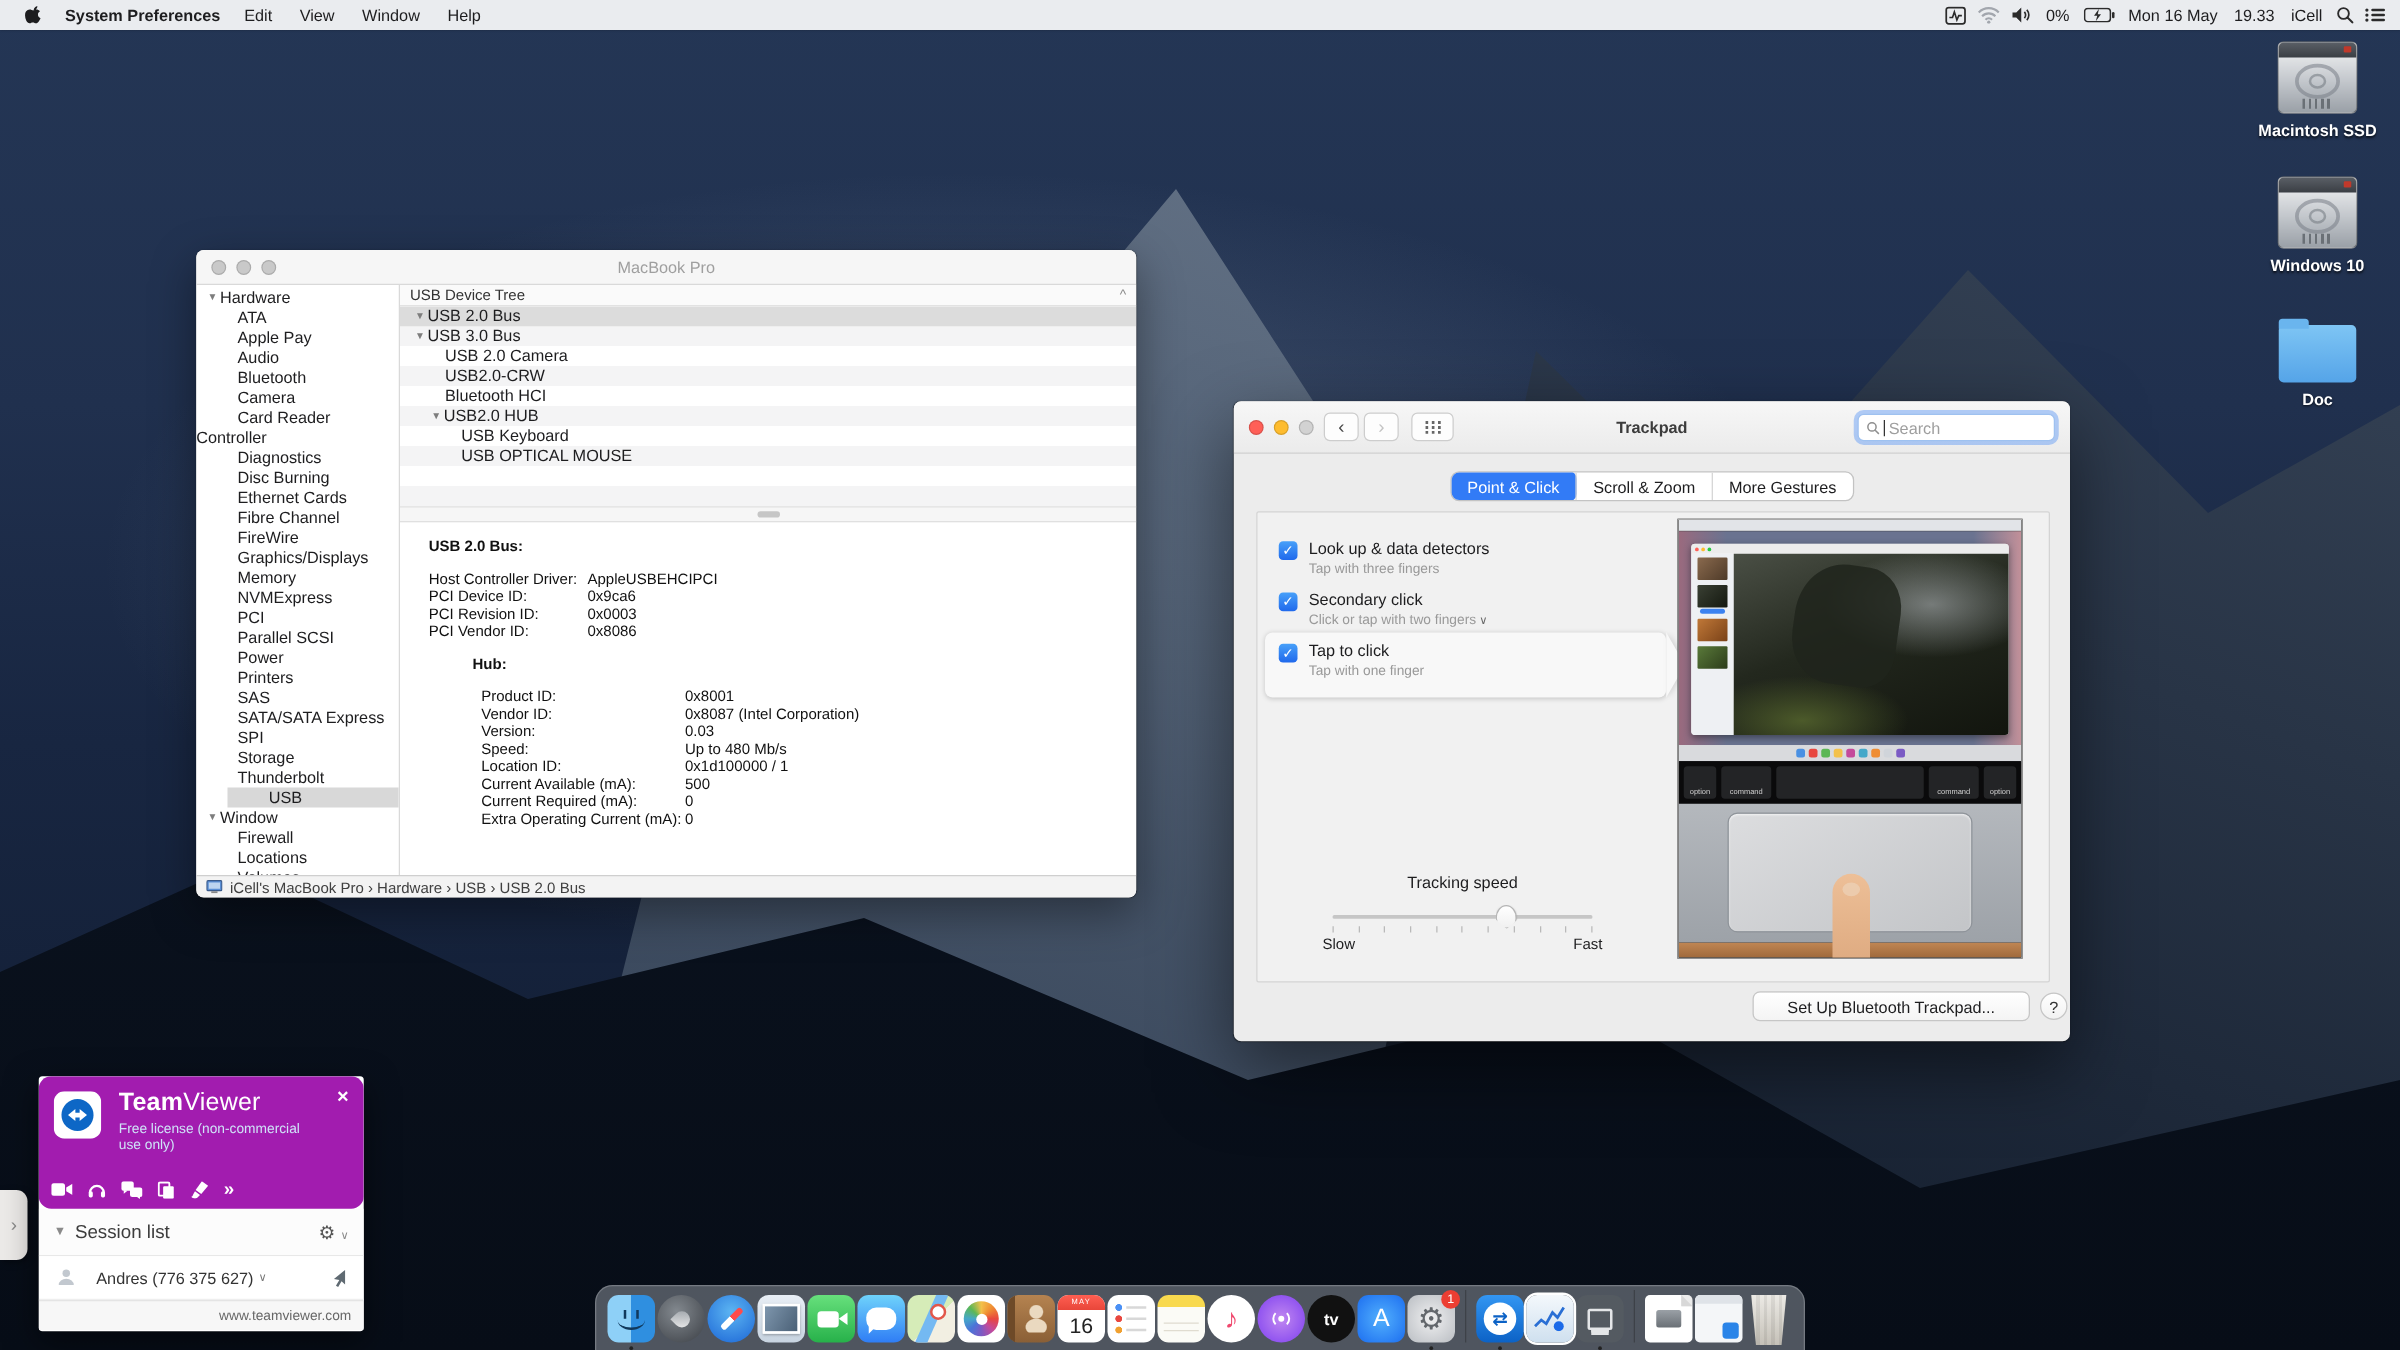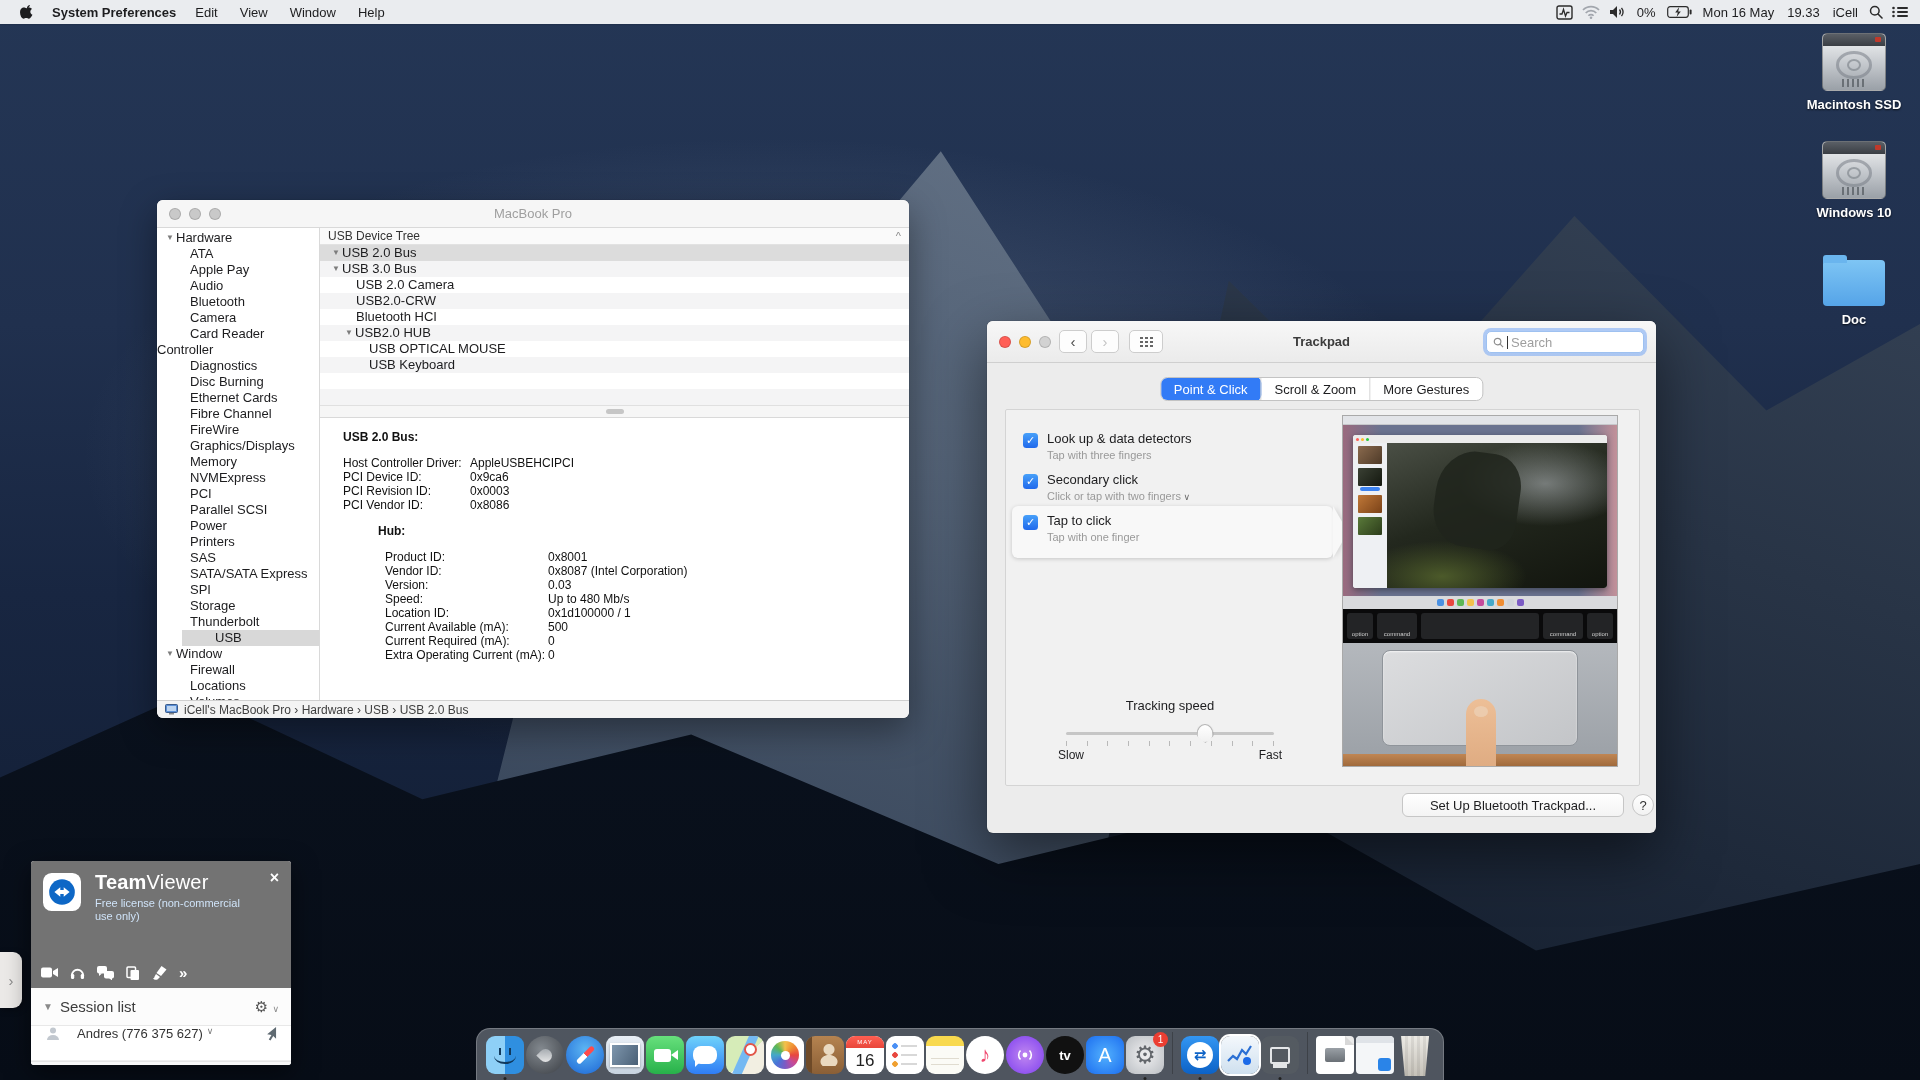--- a/index.html
+++ b/index.html
@@ -149,35 +149,35 @@
     box-shadow:inset 0 1px 2px rgba(255,255,255,.7); }
   .v-finger { position:absolute; left:45%; top:50%; width:30px; height:112px; z-index:2;
     background:linear-gradient(180deg,#edbf97,#d69f74); border-radius:15px 15px 8px 8px; }
   .v-finger::before { content:''; position:absolute; left:50%; transform:translateX(-50%); top:7px; width:14px; height:11px;
     background:#ecd0b4; border-radius:50%; opacity:.8; }
   .v-wood { height:12px; background:linear-gradient(#c08653,#a06a3c); flex:none; }
 
   
   #tv-panel { position:absolute; left:31px; top:861px; width:260px; height:204px; border-radius:3px; overflow:hidden;
     background:#fff; box-shadow:0 8px 26px rgba(0,0,0,.5); font-size:13px; }
-  .tv-head { height:127px; background:#737373; position:relative; color:#fff; }
+  .tv-head { height:106px; background:#a21caf; position:relative; color:#fff;border-radius:10px; }
   .tv-logo { position:absolute; left:12px; top:12px; }
   .tv-title { position:absolute; left:64px; top:10px; font-size:20px; letter-spacing:.2px; }
   .tv-title b { font-weight:bold; }
   .tv-close { position:absolute; right:12px; top:8px; font-size:16px; font-weight:bold; color:#fff; }
   .tv-lic { position:absolute; left:64px; top:36px; width:160px; font-size:11px; line-height:13px; color:#cfe3f8; }
   .tv-tools { position:absolute; left:10px; bottom:7px; display:flex; gap:12px; align-items:center; }
   .tv-tools .ti { display:flex; align-items:center; }
   .tv-more { color:#fff; font-size:15px; font-weight:bold; }
   .tv-sess-head { height:38px; display:flex; align-items:center; padding:0 12px; background:#fcfcfc; border-bottom:1px solid #e8e8e8; }
   .tv-sess-head .tri { color:#8a8a8a; font-size:10px; margin-right:7px; }
   .tv-sess-head .name { font-size:15px; color:#3c3c3c; }
   .tv-gear { margin-left:auto; color:#555; font-size:15px; }
   .tv-gear .dd { font-size:9px; color:#888; }
-  .tv-row { height:35px; display:flex; align-items:flex-start; padding:0 14px; background:#fff; border-bottom:1px solid #eee; }
+  .tv-row { height:35px; display:flex; align-items:center; padding:0 14px; background:#fff; border-bottom:1px solid #eee; }
   .tv-row .nm { margin-left:16px; color:#333; font-size:13px; }
   .tv-row .dd { font-size:9px; color:#777; margin-left:4px; }
   .tv-cursor { margin-left:auto; }
   .tv-foot { height:24px; background:#f7f7f7; border-top:1px solid #e4e4e4; display:flex; align-items:center;
     justify-content:flex-end; padding:0 10px; font-size:11px; color:#666; }
   #tv-tab { position:absolute; left:0; top:952px; width:22px; height:56px; background:#eceae8;
     border-radius:0 9px 9px 0; box-shadow:2px 2px 6px rgba(0,0,0,.35); display:flex; align-items:center;
     justify-content:center; color:#8a8a8a; font-size:15px; }
 
   
@@ -520,24 +520,24 @@
             <span class="lbl">USB2.0-CRW</span>
           </div>
           <div class="tr-row" style="padding-left: 36px;">
             <span class="lbl">Bluetooth HCI</span>
           </div>
           <div class="tr-row" style="padding-left: 23px;">
             <span class="disc">▼</span>
             <span class="lbl">USB2.0 HUB</span>
           </div>
           <div class="tr-row" style="padding-left: 49px;">
+            <span class="lbl">USB Keyboard</span>
+          </div>
+          <div class="tr-row" style="padding-left: 49px;">
             <span class="lbl">USB OPTICAL MOUSE</span>
-          </div>
-          <div class="tr-row" style="padding-left: 49px;">
-            <span class="lbl">USB Keyboard</span>
           </div>
         </div>
       <div class="si-split">
           <span class="pill"></span>
         </div>
       <div id="si-details">
         <div class="det-title">USB 2.0 Bus:</div>
         <div id="det-fields">
             <div class="kv">
               <span class="k">Host Controller Driver:</span>

